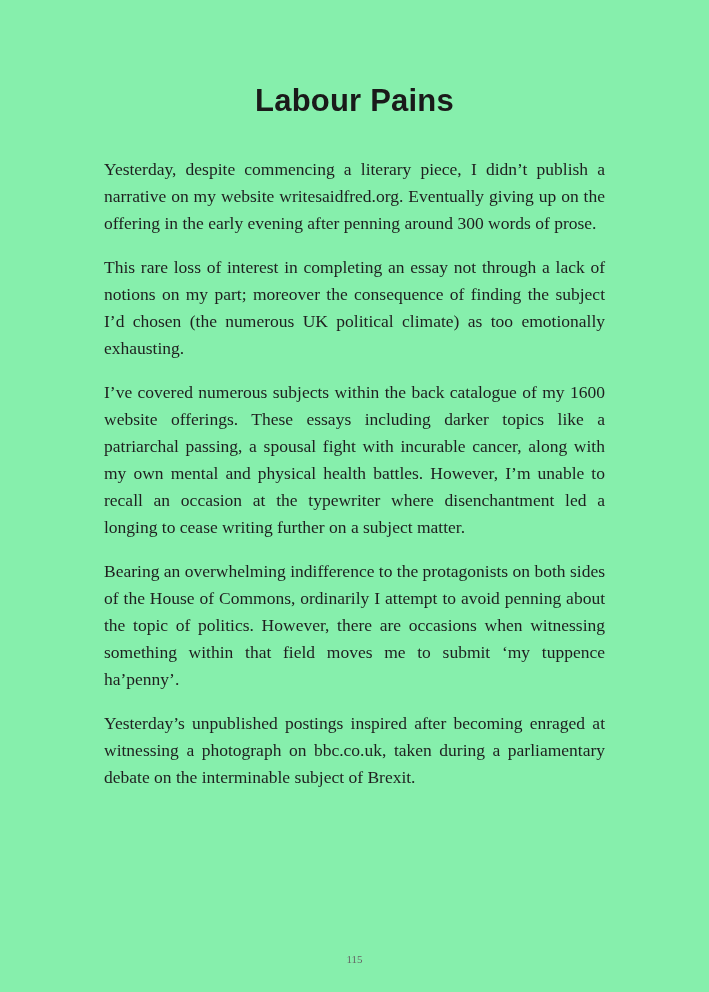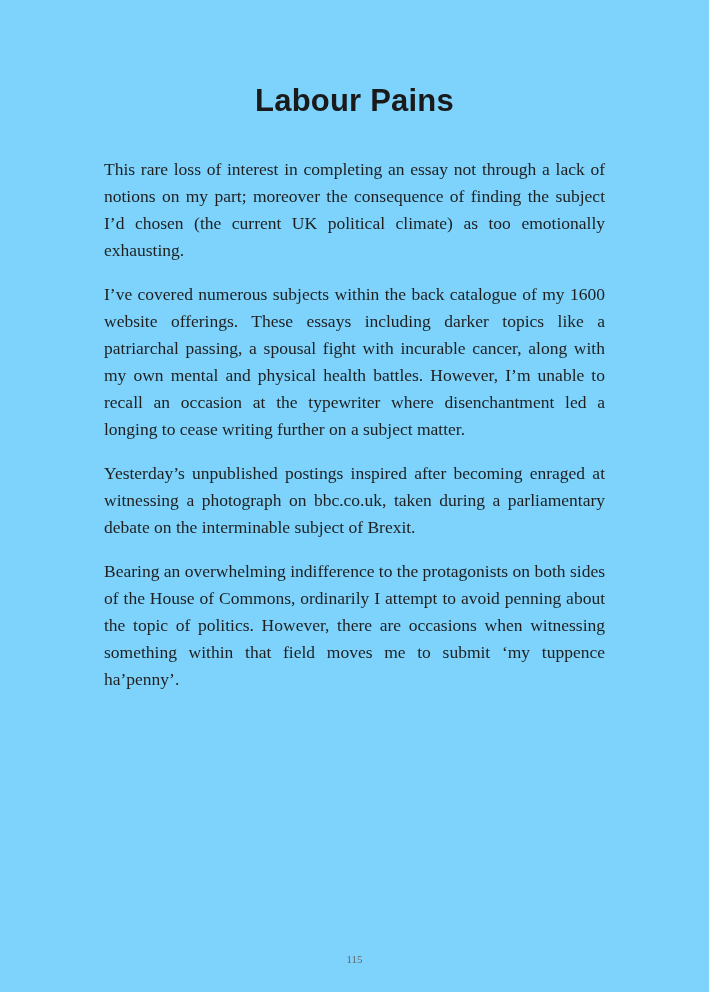--- a/index.html
+++ b/index.html
@@ -6,21 +6,21 @@
   html, body {
     width: 709px;
     height: 992px;
     background: #ffffff;
     font-family: "Liberation Serif", serif;
   }
   .page {
     position: relative;
     width: 709px;
     height: 992px;
-    background: #7dd3fc;
+    background: #86efac;
     padding: 84px 104px 0 104px;
     overflow: hidden;
   }
   h1.doc-title {
     font-family: "Liberation Sans", sans-serif;
     font-weight: 700;
     font-size: 31px;
     line-height: 1.1;
     color: #1a1a1a;
     text-align: center;
@@ -45,19 +45,20 @@
     color: #666666;
     font-family: "Liberation Serif", serif;
   }
 </style>
 </head>
 <body>
 
 <div class="page">
   <h1 class="doc-title">Labour Pains</h1>
   <div class="body-text">
-    <p>This rare loss of interest in completing an essay not through a lack of notions on my part; moreover the consequence of finding the subject I’d chosen (the current UK political climate) as too emotionally exhausting.</p>
+    <p>Yesterday, despite commencing a literary piece, I didn’t publish a narrative on my website writesaidfred.org. Eventually giving up on the offering in the early evening after penning around 300 words of prose.</p>
+    <p>This rare loss of interest in completing an essay not through a lack of notions on my part; moreover the consequence of finding the subject I’d chosen (the numerous UK political climate) as too emotionally exhausting.</p>
     <p>I’ve covered numerous subjects within the back catalogue of my 1600 website offerings. These essays including darker topics like a patriarchal passing,  a spousal fight with  incurable cancer, along with my own mental and physical health battles. However, I’m unable to recall an occasion at the typewriter where disenchantment led a longing to cease writing further on a subject matter.</p>
+    <p>Bearing an overwhelming indifference to the protagonists on both sides of the House of Commons, ordinarily I attempt to avoid penning about the topic of politics. However, there are occasions when witnessing something within that field moves me to submit ‘my tuppence ha’penny’.</p>
     <p>Yesterday’s unpublished postings inspired after becoming enraged at witnessing a photograph on bbc.co.uk, taken during a parliamentary debate on the interminable subject of Brexit.</p>
-    <p>Bearing an overwhelming indifference to the protagonists on both sides of the House of Commons, ordinarily I attempt to avoid penning about the topic of politics. However, there are occasions when witnessing something within that field moves me to submit ‘my tuppence ha’penny’.</p>
   </div>
   <div class="page-number">115</div>
 </div>
 
 </body></html>

